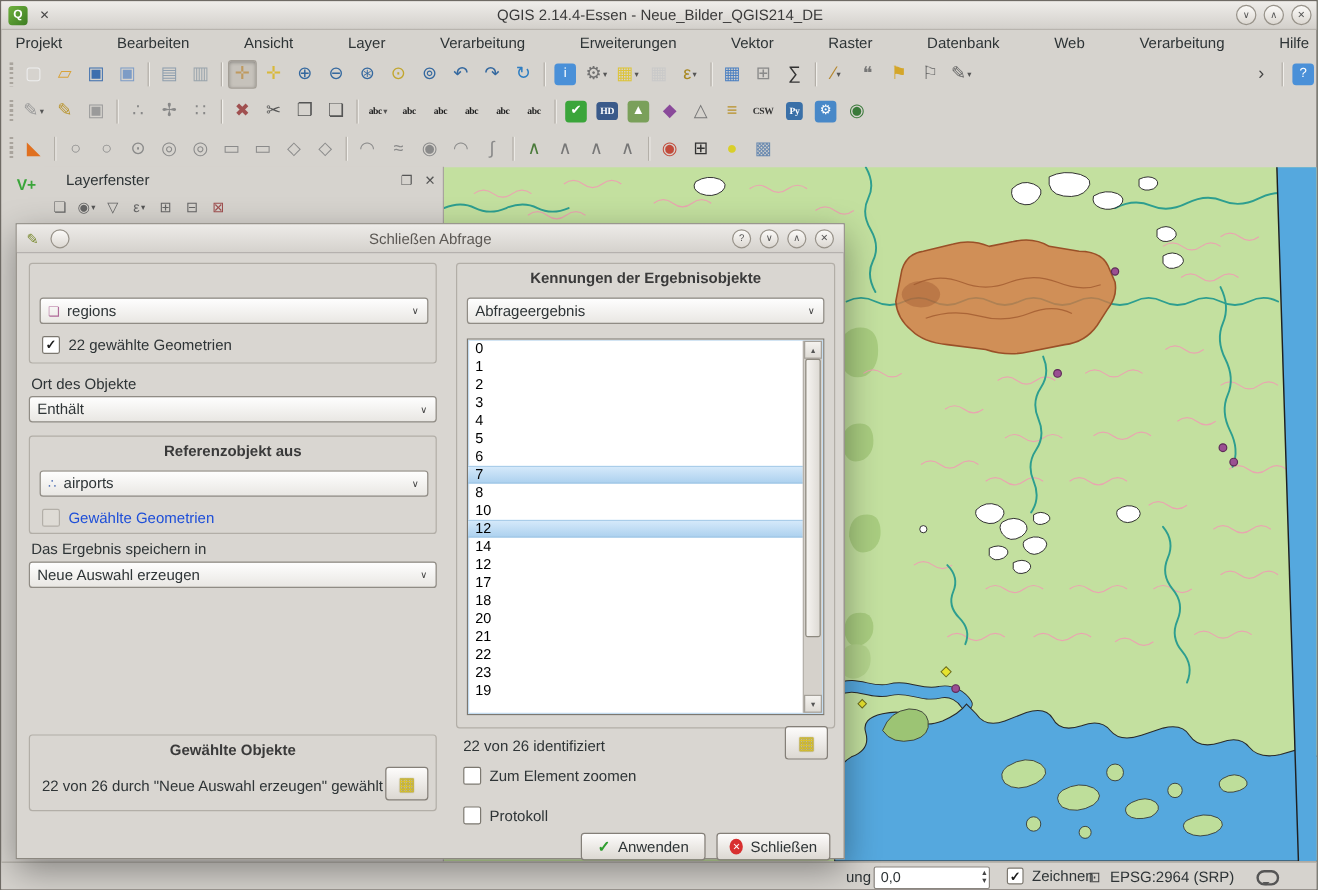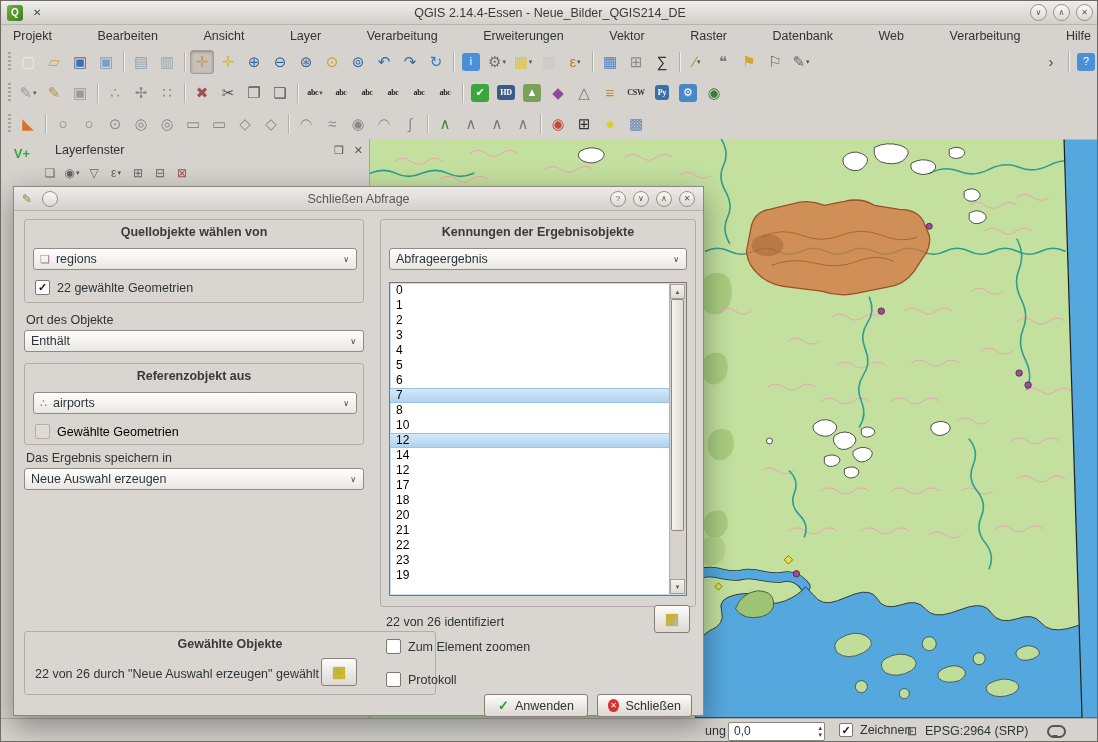--- a/index.html
+++ b/index.html
@@ -62,21 +62,21 @@
     background:linear-gradient(#fbfaf8,#dcd8d2);}
   .grp{position:absolute;border:1px solid #b2aea7;border-radius:3px;}
   .grptitle{text-align:center;font-weight:bold;color:#3a3a3a;padding-top:5px;}
   .combo{position:absolute;height:22px;border:1px solid #908c85;border-radius:3px;
     background:linear-gradient(#fefefe,#e9e7e3);display:flex;align-items:center;padding:0 20px 0 6px;}
   .combo .arrow{position:absolute;right:7px;font-size:8px;color:#444;}
   .combo .licon{margin-right:6px;font-size:11px;}
   .cb{position:absolute;display:flex;align-items:center;gap:7px;}
   .cbbox{width:15px;height:15px;background:#fff;border:1px solid #7c7870;border-radius:2px;
     display:flex;align-items:center;justify-content:center;font-size:11px;font-weight:bold;color:#1a1a1a;}
-  .cb.disabled{color:#000000;}
+  .cb.disabled{color:#1d4ed8;}
   .cb.disabled .cbbox{background:#dedbd5;border-color:#b3afa8;}
   #result-list{position:absolute;left:8px;top:62px;width:298px;height:314px;background:#fff;
     border:1px solid #7c7870;box-shadow:inset 0 0 0 1px #c4dcf0;overflow:hidden;}
   .row{height:15px;line-height:15px;padding-left:6px;font-size:12px;color:#000;}
   .row.hl{background:linear-gradient(#d8ebfb,#abd0ee);box-shadow:inset 0 1px #9cc3e4,inset 0 -1px #9cc3e4;}
   .vsb{position:absolute;right:1px;top:1px;bottom:1px;width:16px;background:#d5d1cb;border-left:1px solid #b5b1aa;}
   .sbbtn{position:absolute;left:0;right:0;height:15px;display:flex;align-items:center;justify-content:center;
     font-size:7px;color:#555;background:linear-gradient(#f4f2ef,#dedbd5);border:1px solid #a5a19a;}
   .sbbtn.up{top:0;} .sbbtn.down{bottom:0;}
   .sbthumb{position:absolute;left:1px;right:1px;top:15px;height:232px;
@@ -564,21 +564,20 @@
       <span class="title">Schließen Abfrage</span>
       <span class="dlgbtns">
         <span class="dlgbtn">?</span>
         <span class="dlgbtn">∨</span>
         <span class="dlgbtn">∧</span>
         <span class="dlgbtn">✕</span>
       </span>
     </div>
 
     <div class="grp" style="left:10px;top:32px;width:340px;height:84px">
-      <div class="grptitle">Quellobjekte wählen von</div>
       <div class="combo" style="left:8px;top:28px;width:324px">
         <span class="licon" style="color:#b06a9a">❏</span>
         <span>regions</span>
         <span class="arrow">∨</span>
       </div>
       <div class="cb" style="left:10px;top:60px">
         <span class="cbbox">✓</span>
         <span>22 gewählte Geometrien</span>
       </div>
     </div>
@@ -601,21 +600,21 @@
         <span>Gewählte Geometrien</span>
       </div>
     </div>
 
     <div class="lbl" style="left:12px;top:264px">Das Ergebnis speichern in</div>
     <div class="combo" style="left:10px;top:281px;width:340px">
       <span>Neue Auswahl erzeugen</span>
       <span class="arrow">∨</span>
     </div>
 
-    <div class="grp" style="left:10px;top:444px;width:412px;height:64px">
+    <div class="grp" style="left:10px;top:425px;width:340px;height:64px">
       <div class="grptitle">Gewählte Objekte</div>
       <div class="lbl" style="left:10px;top:35px;white-space:nowrap">22 von 26 durch "Neue Auswahl erzeugen" gewählt</div>
       <div class="sqbtn" style="left:296px;top:26px">
         <span class="g">▦</span>
       </div>
     </div>
 
     <div class="grp" style="left:366px;top:32px;width:316px;height:388px">
       <div class="grptitle">Kennungen der Ergebnisobjekte</div>
       <div class="combo" style="left:8px;top:28px;width:298px">

